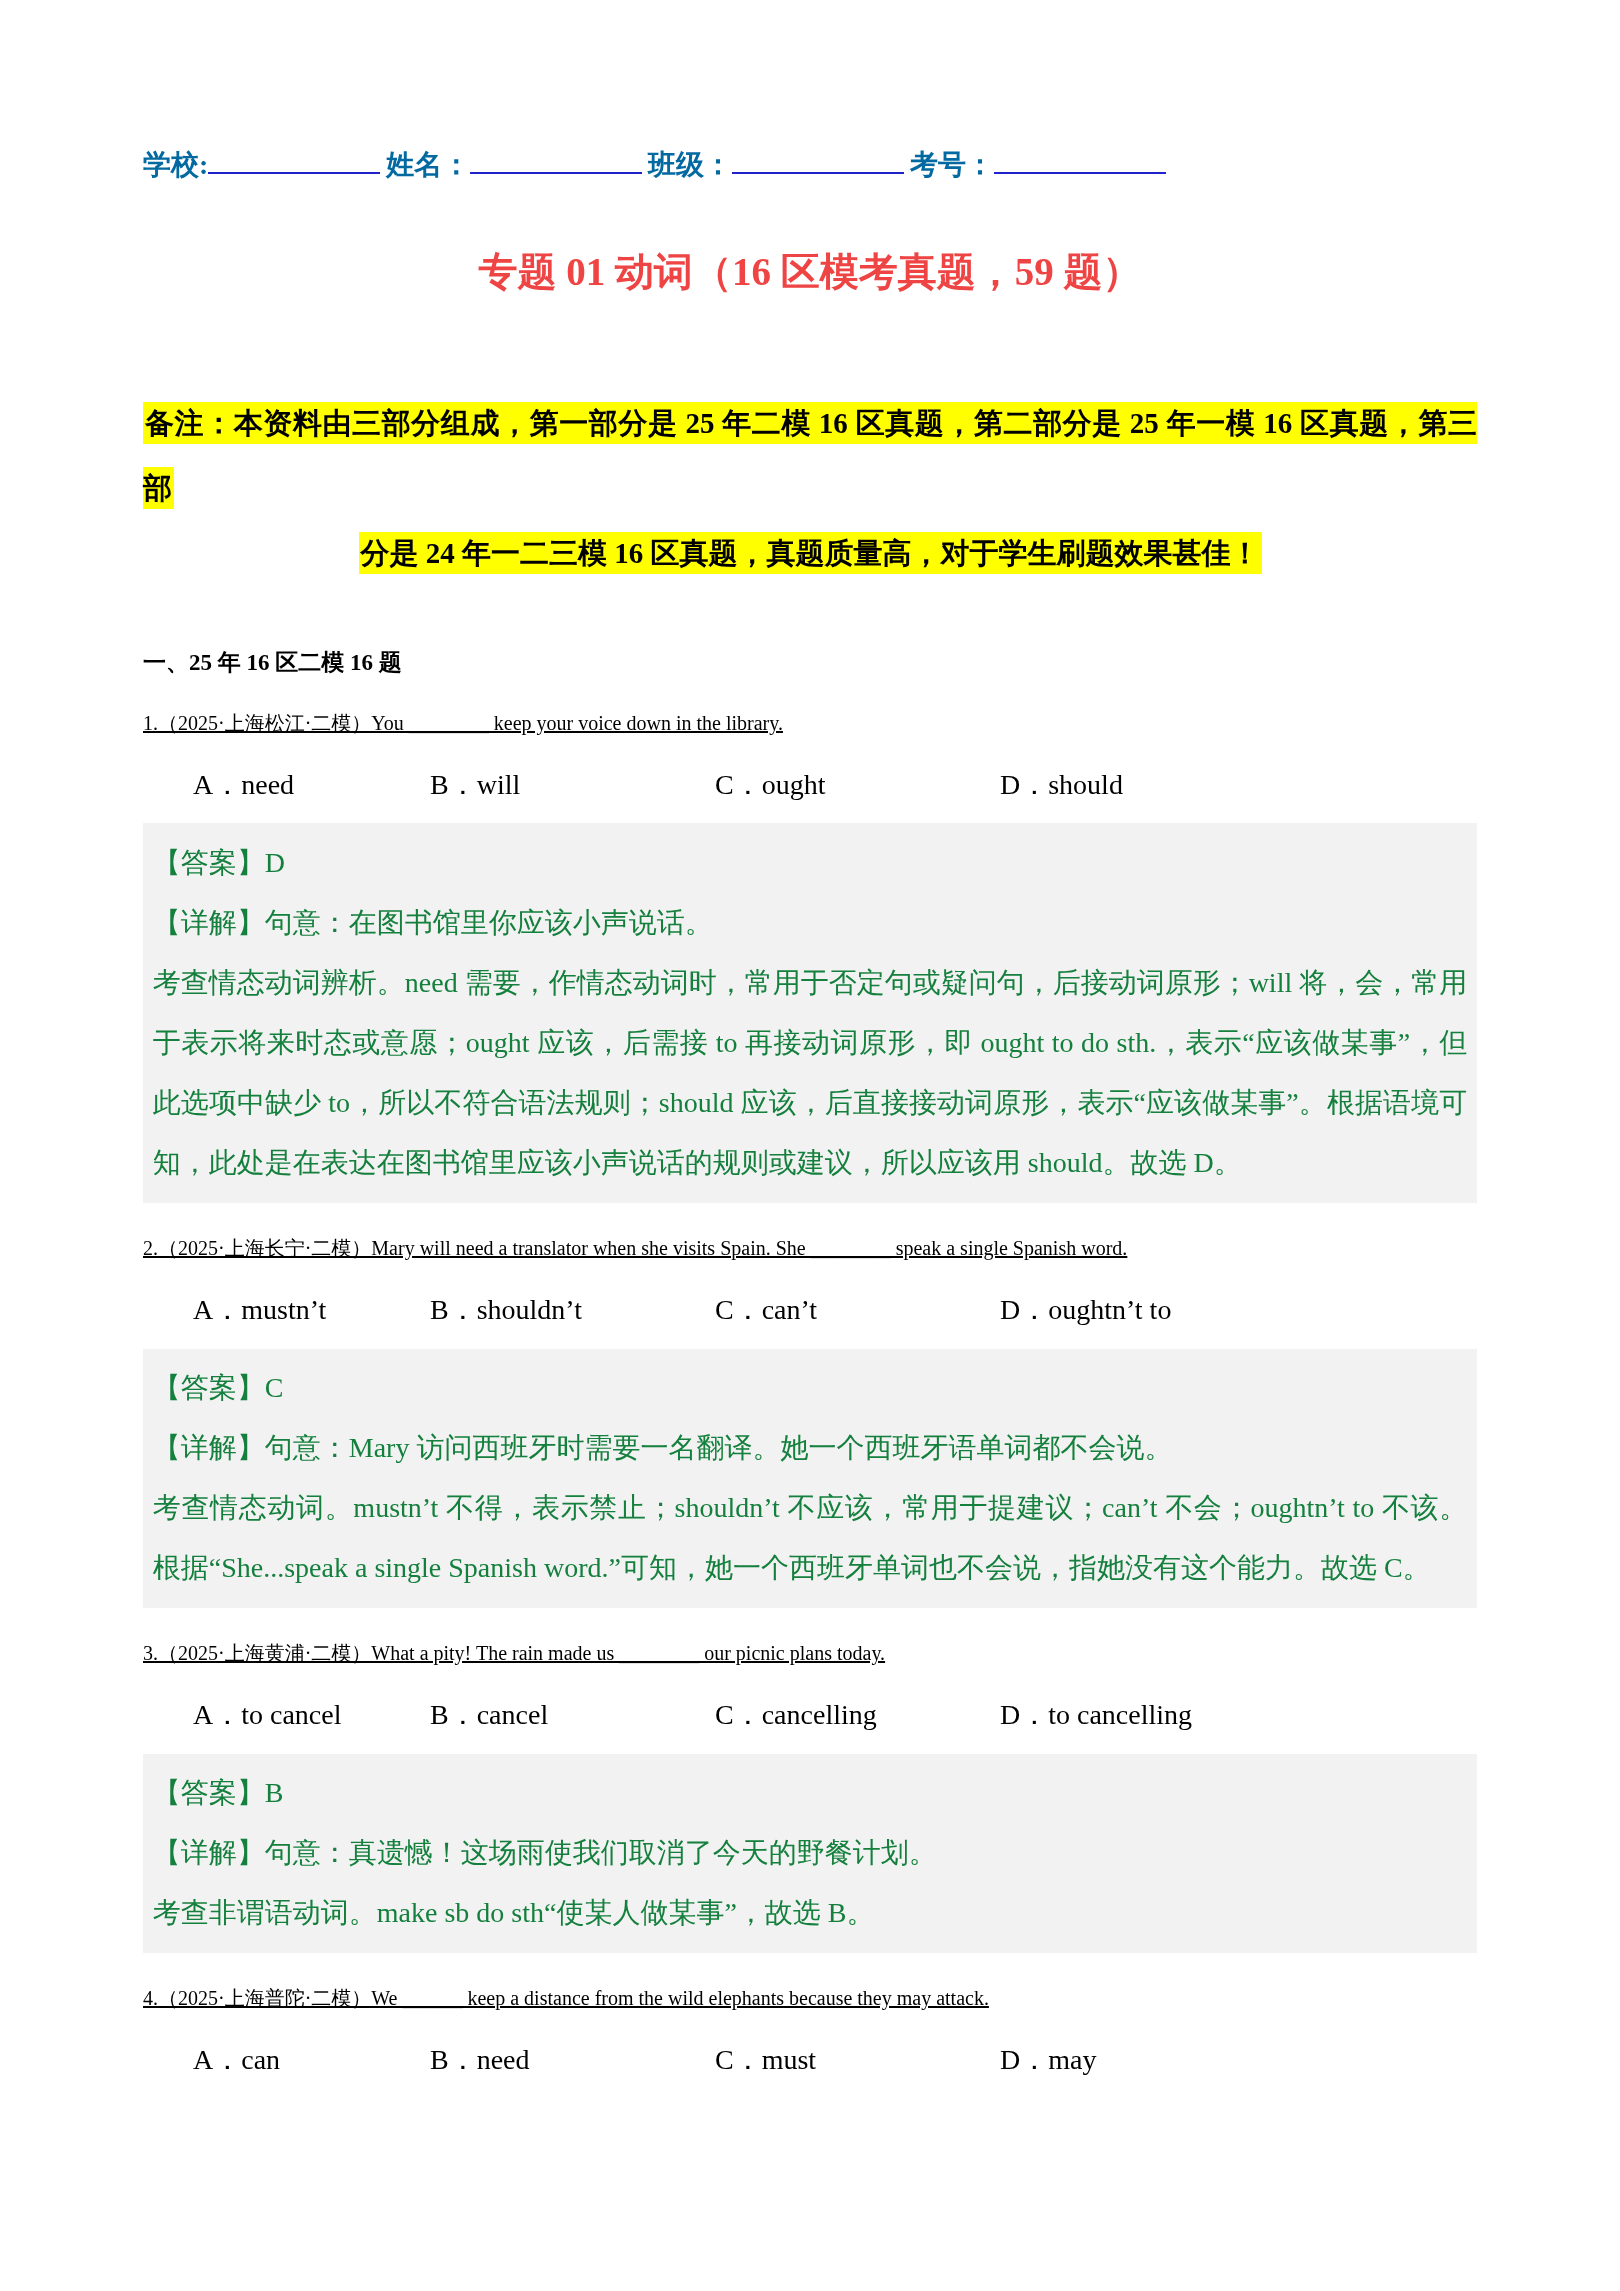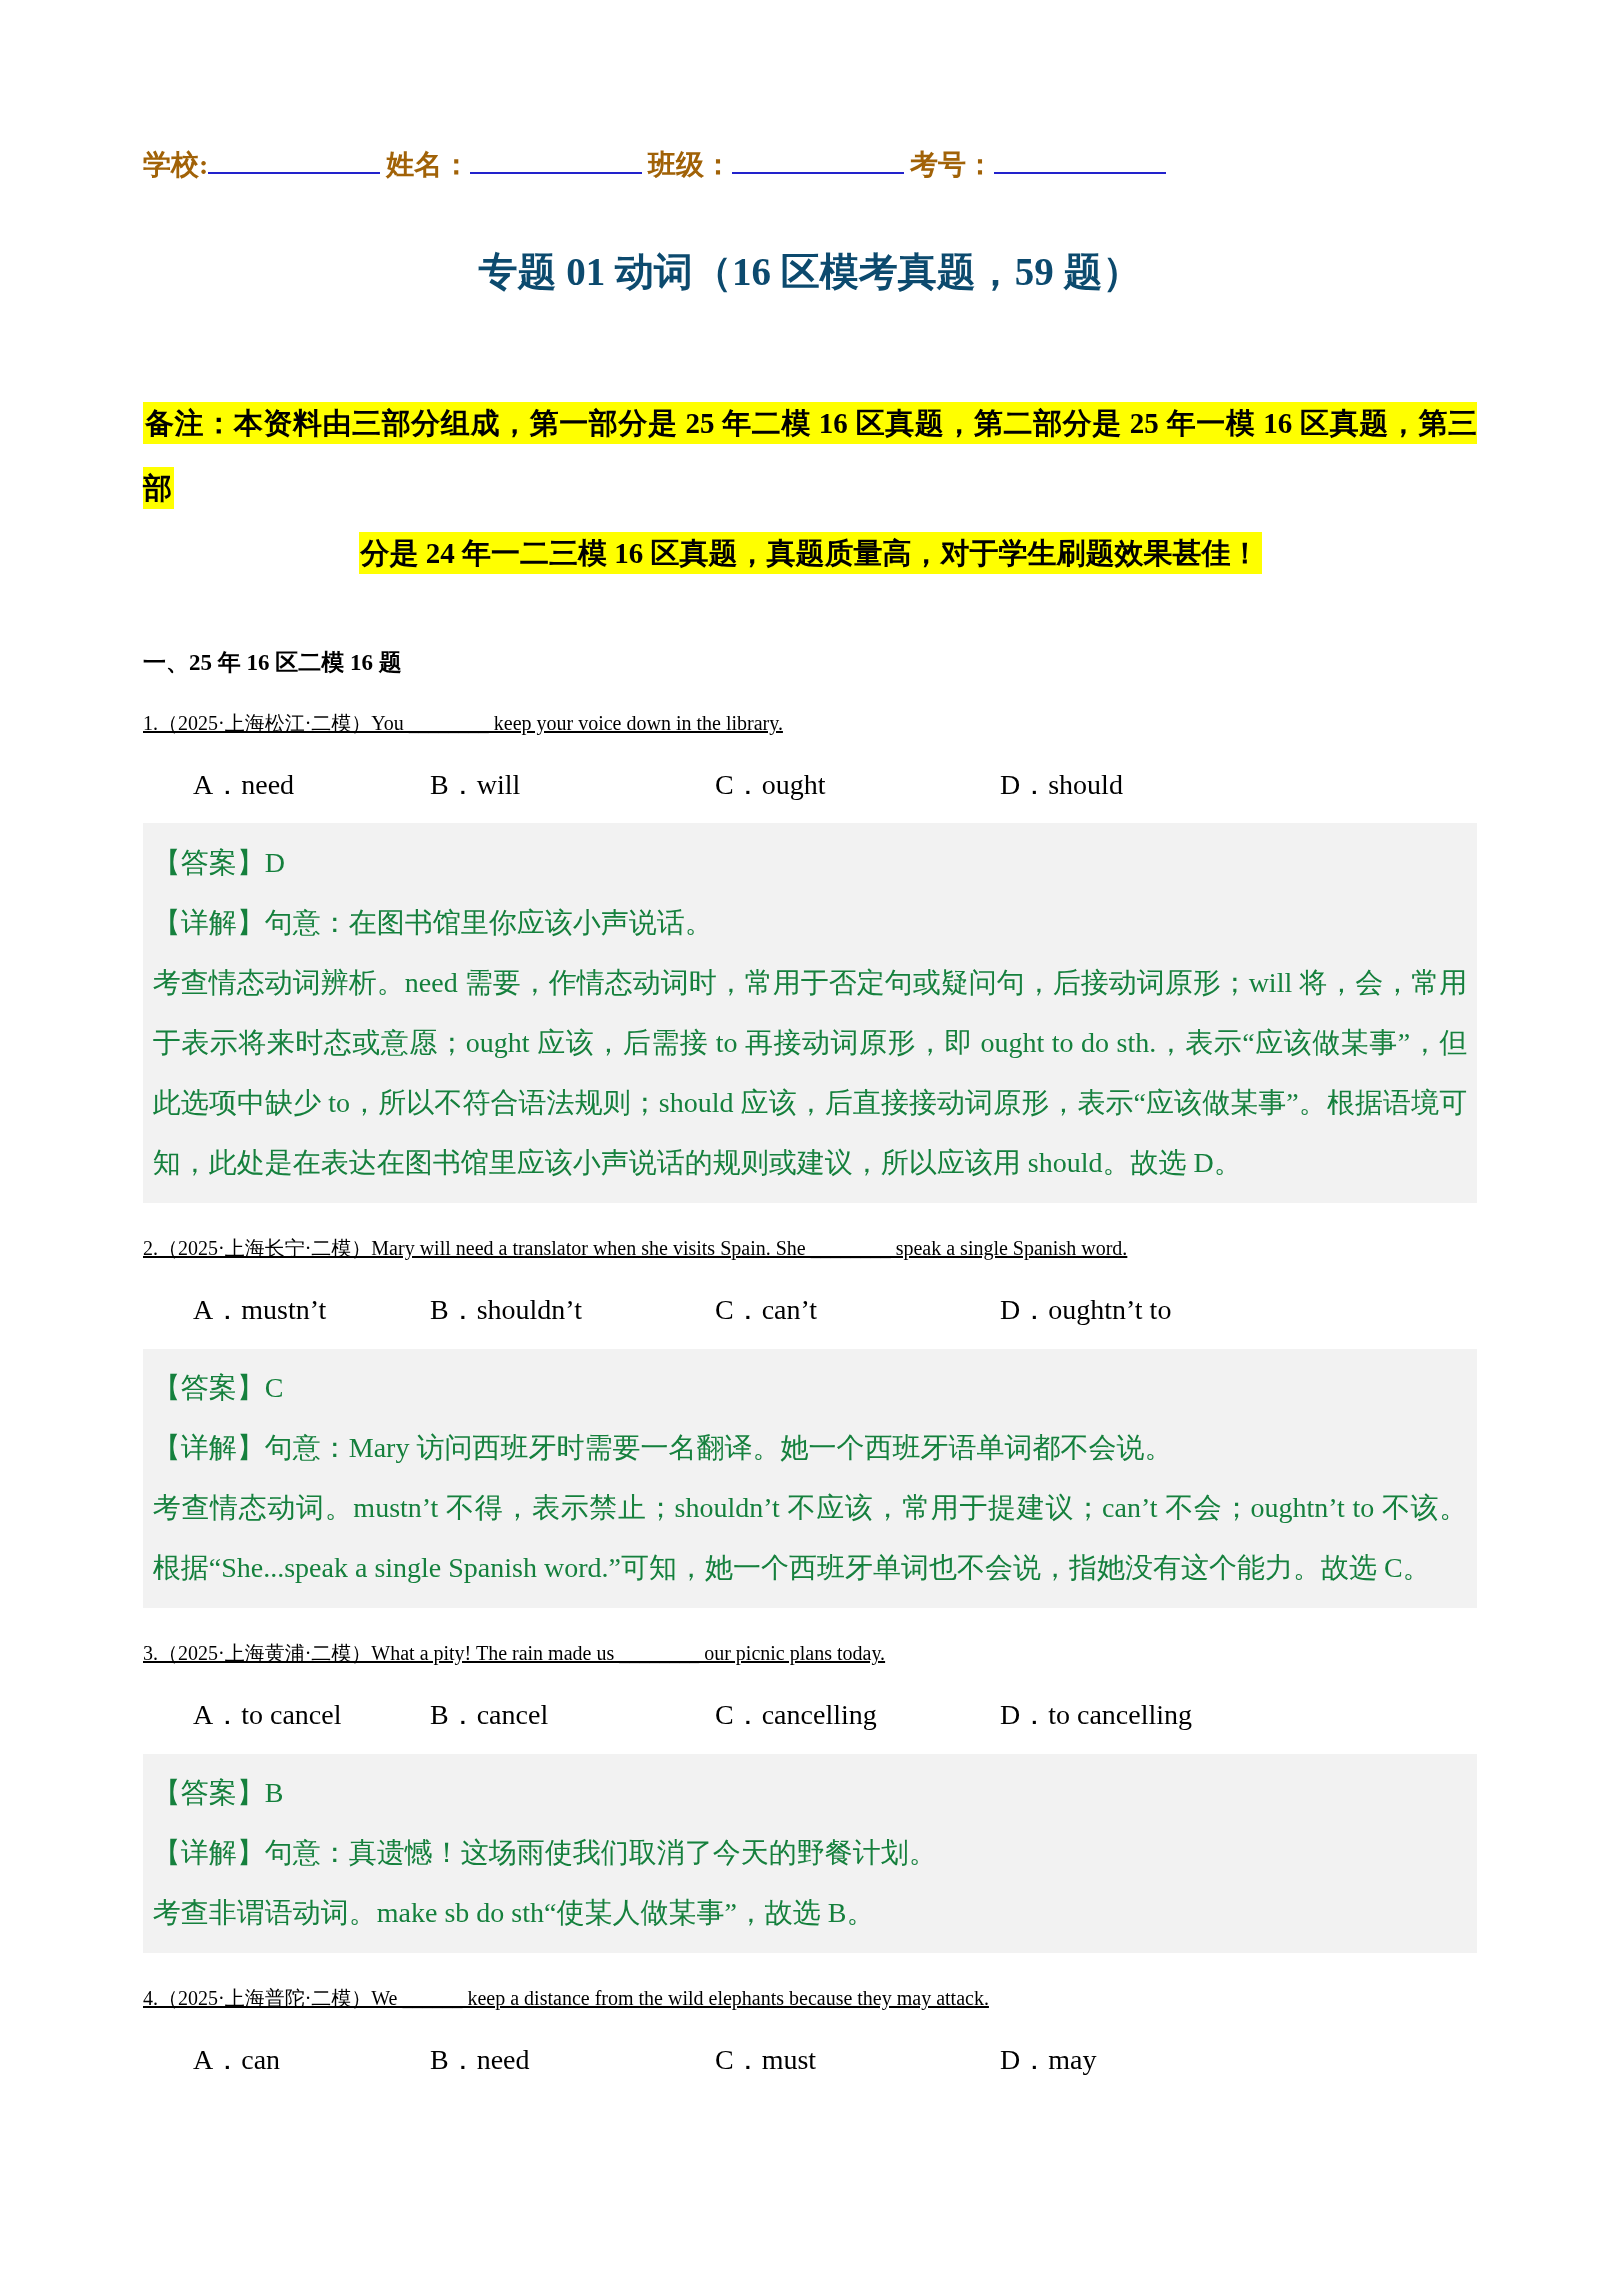--- a/index.html
+++ b/index.html
@@ -5,28 +5,28 @@
   html, body { margin: 0; padding: 0; background: #ffffff; }
   body {
     width: 1620px; height: 2292px;
     font-family: "Liberation Serif", "DejaVu Serif", serif;
     color: #000; overflow: hidden;
   }
   .page { box-sizing: border-box; width: 1620px; height: 2292px; padding: 0 143px; }
 
   
   .hdr { margin-top: 143px; font-size: 28px; font-weight: bold; color: #2222CC; white-space: nowrap; }
-  .hdr .hlabel { color: #a16207; }
+  .hdr .hlabel { color: #0369a1; }
   .hdr .blank {
     display: inline-block; width: 172px; height: 29px;
     border-bottom: 2.9px solid #2222CC; margin-right: 5.9px; vertical-align: baseline;
   }
 
   
-  .title { margin: 61px 0 8px; font-size: 39px; font-weight: bold; color: #0c4a6e; text-align: center; }
+  .title { margin: 61px 0 8px; font-size: 39px; font-weight: bold; color: #ef4444; text-align: center; }
 
   
   .note { margin: 92px 0 0; font-size: 29px; font-weight: bold; line-height: 65px; }
   .note .l1 { display: block; text-align: justify; text-align-last: justify; }
   .note .l2 { display: block; text-align: center; }
   .note mark { background: #FFFF00; color: #000; padding: 4.9px 2px; }
 
   
   .section { margin: 61px 0 0; font-size: 23px; font-weight: bold; color: #000; }
 

